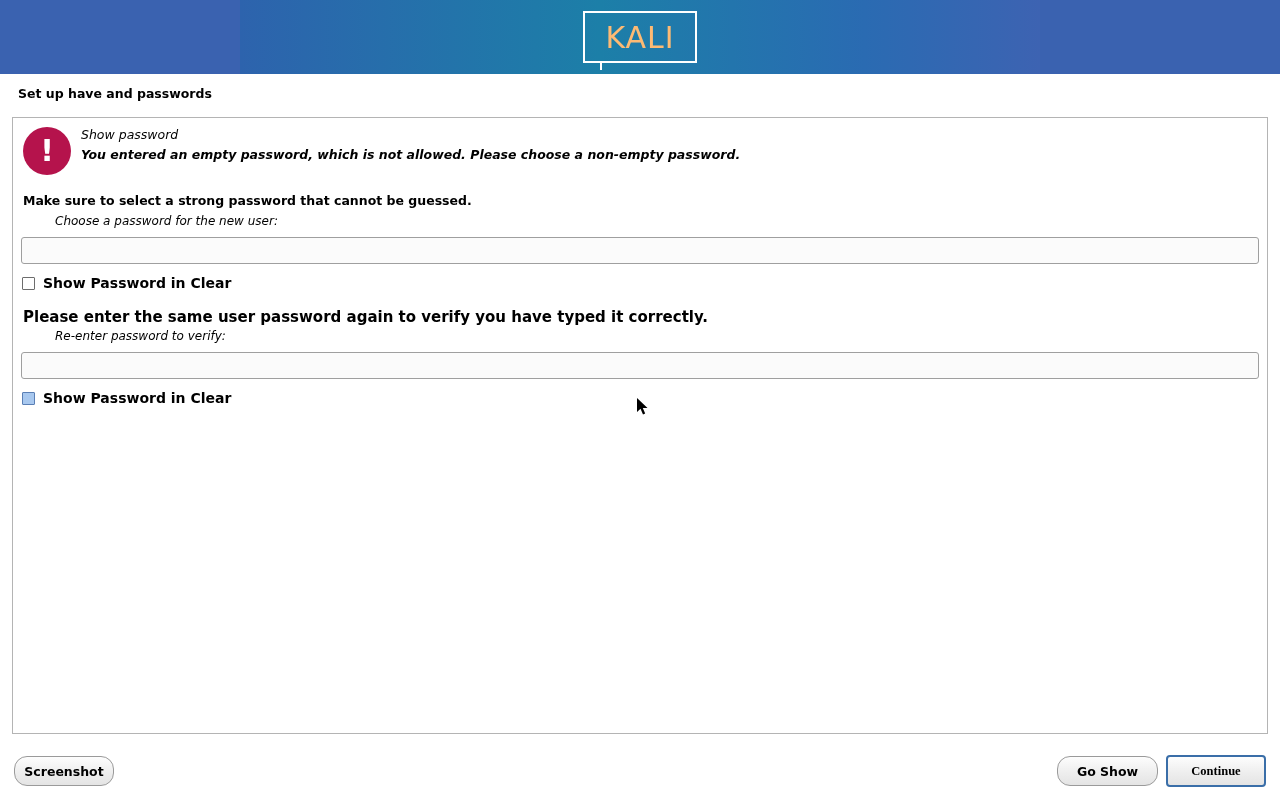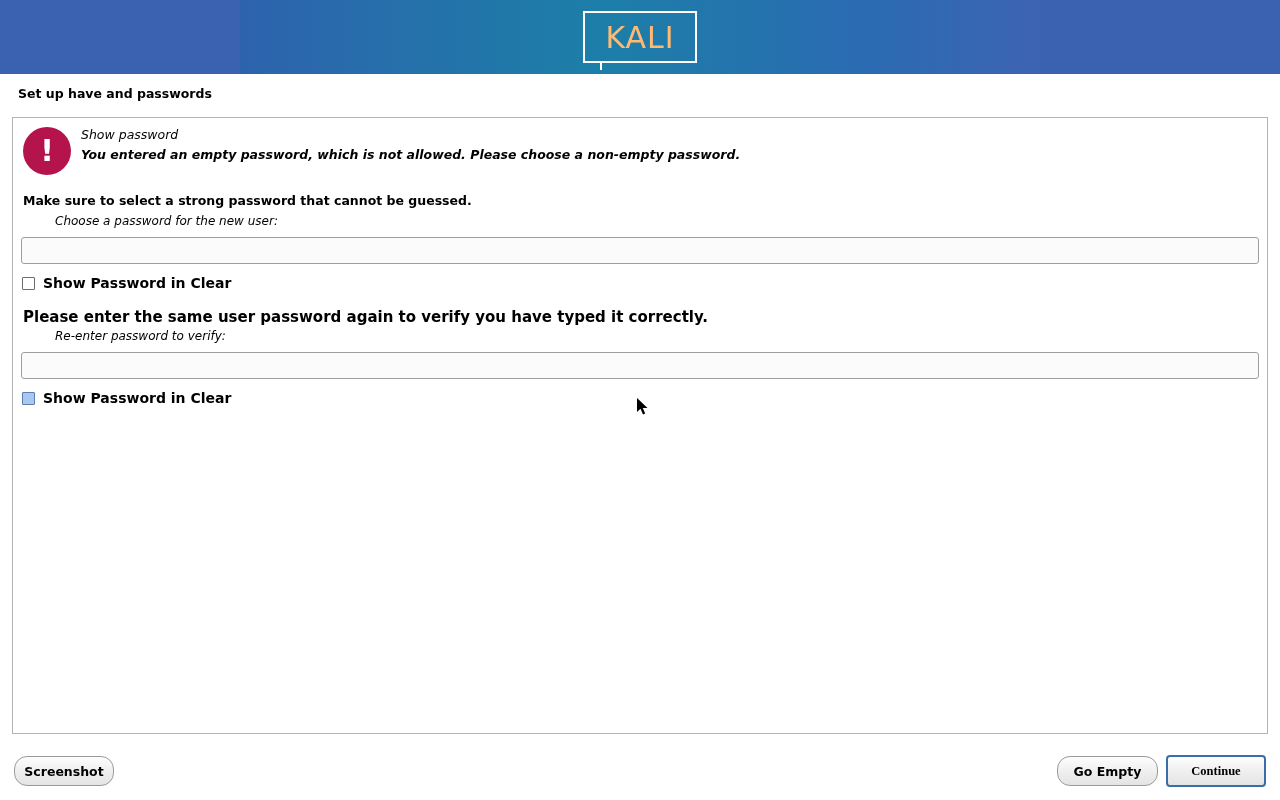--- a/index.html
+++ b/index.html
@@ -283,20 +283,20 @@
     <input class="text-input input-verify" type="password" placeholder="" style="">
 
     <div class="check-row check-row-2">
       <span class="checkbox focused"></span>
       <span class="check-label">Show Password in Clear</span>
     </div>
 
   </div>
 
   <div class="btn btn-screenshot">Screenshot</div>
-  <div class="btn btn-goback">Go Empty</div>
+  <div class="btn btn-goback">Go Show</div>
   <div class="btn btn-continue">Continue</div>
 
   <svg class="cursor" viewBox="0 0 12 18">
     <polygon points="0,0 0,14 3.5,10.8 6,16.5 8.2,15.5 5.8,10 10.5,10" fill="#000000"></polygon>
   </svg>
 
 </div>
 
 </body></html>

